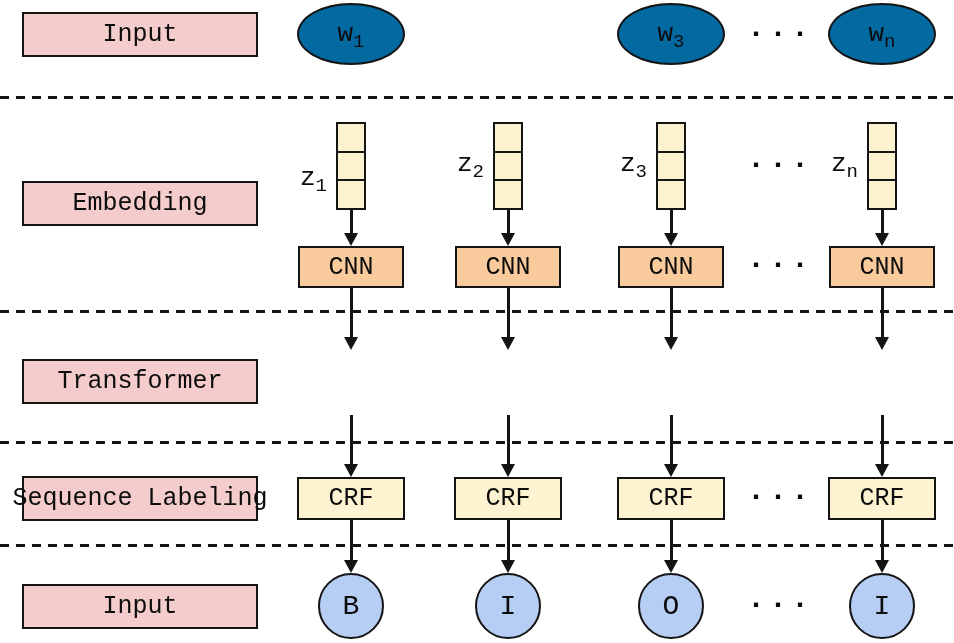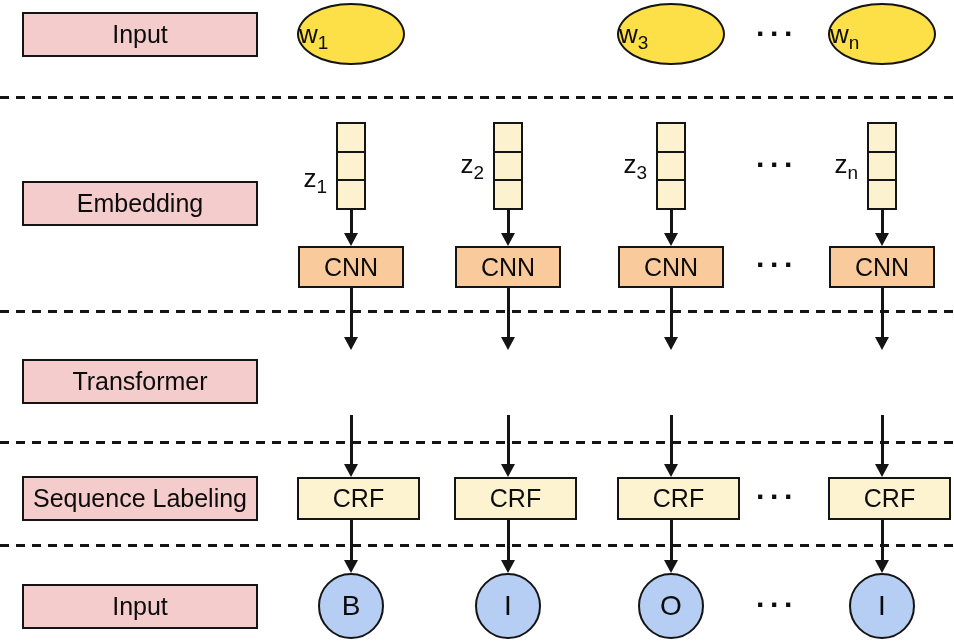--- a/index.html
+++ b/index.html
@@ -1,34 +1,34 @@
 <!DOCTYPE html>
 <html><head>
 <meta charset="utf-8">
 <style>
   html,body { margin:0; padding:0; background:#ffffff; }
   .canvas {
     position:relative; width:954px; height:643px; background:#ffffff;
-    font-family:Liberation Sans, sans-serif; color:#0c0c0c;
+    font-family:Liberation Mono, monospace; color:#0c0c0c;
     overflow:hidden;
   }
   .dash-line {
     position:absolute; left:0; width:954px; height:3px;
     background:repeating-linear-gradient(90deg,#141414 0 9px,transparent 9px 16px);
   }
   .stage-label {
     position:absolute; left:22px; width:236px; height:45px;
     background:#f4cccc; border:2.5px solid #141414; box-sizing:border-box;
     display:flex; align-items:center; justify-content:center;
     font-size:25px; white-space:nowrap;
   }
   .ellipse {
-    position:absolute; width:108px; height:62px; background:#fde047;
+    position:absolute; width:108px; height:62px; background:#0369a1;
     border:2.5px solid #141414; border-radius:50%; box-sizing:border-box;
-    display:flex; align-items:center; font-size:26px;
+    display:flex; align-items:center; justify-content:center; font-size:26px;
   }
   .circle {
     position:absolute; width:66px; height:66px; background:#b6cdf4;
     border:2.5px solid #141414; border-radius:50%; box-sizing:border-box;
     display:flex; align-items:center; justify-content:center; font-size:28px;
   }
   .zstack {
     position:absolute; width:30px; height:88px; background:#fdf2cf;
     border:2px solid #141414; box-sizing:border-box;
     display:flex; flex-direction:column;
@@ -39,21 +39,21 @@
     position:absolute; width:52px; text-align:right; font-size:26px;
     line-height:28px; white-space:nowrap;
   }
   .sub { font-size:19px; position:relative; top:6px; }
   .box {
     position:absolute; border:2.5px solid #141414; box-sizing:border-box;
     display:flex; align-items:center; justify-content:center;
     font-size:25px; white-space:nowrap;
   }
   .cnn-box { background:#f9cb9c; width:106px; height:42px; }
-  .crf-box { background:#fdf3d1; width:123px; height:43px; }
+  .crf-box { background:#fdf3d1; width:108px; height:43px; }
   .transformer-box { background:#d9ead3; left:296px; top:350px; width:642px; height:65px; }
   .arrow-line { position:absolute; width:2.5px; background:#141414; }
   .arrow-head {
     position:absolute; width:0; height:0;
     border-left:7px solid transparent; border-right:7px solid transparent;
     border-top:13px solid #141414;
   }
   .dots {
     position:absolute; left:747px; width:60px; text-align:center;
     font-size:30px; font-weight:bold; line-height:32px; letter-spacing:4px;

